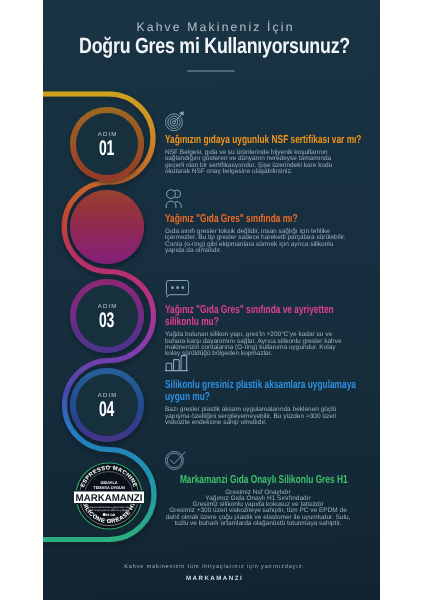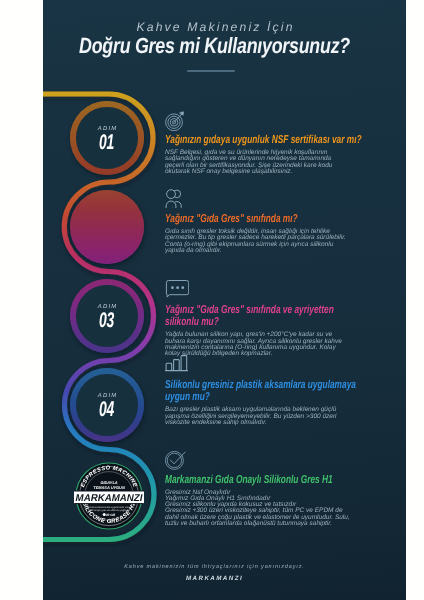--- a/index.html
+++ b/index.html
@@ -1,20 +1,20 @@
 <!DOCTYPE html>
 <html><head>
 <meta charset="utf-8">
 <title>Infographic</title>
 <style>
   html,body{margin:0;padding:0;}
   body{width:424px;height:600px;background:#fffffe;font-family:"Liberation Sans",sans-serif;overflow:hidden;
     -webkit-font-smoothing:antialiased;text-rendering:geometricPrecision;}
-  #page{position:absolute;left:43px;top:0;width:363px;height:600px;overflow:hidden;
-    background:linear-gradient(177deg,#193444 0%,#17303f 28%,#162d3c 62%,#132734 88%,#112330 100%);font-style:italic;}
+  #page{position:absolute;left:43px;top:0;width:337px;height:600px;overflow:hidden;
+    background:linear-gradient(177deg,#193444 0%,#17303f 28%,#162d3c 62%,#132734 88%,#112330 100%);}
   #bgsvg{position:absolute;left:0;top:0;width:337px;height:600px;}
 
   
   .hdr{position:absolute;left:3px;top:0;width:337px;text-align:center;}
   .hdr .kicker{font-size:12.2px;color:#b2c1cb;letter-spacing:2.15px;margin-top:20px;line-height:14px;padding-left:2.1px;}
   .hdr .title{font-weight:bold;font-size:22px;color:#f1f5f8;letter-spacing:-.3px;margin-top:0.5px;
     transform:scaleX(.81);transform-origin:center;white-space:nowrap;line-height:22px;}
 
   .hdr .hrule{width:48px;height:1.6px;background:#4c6a7e;margin:13.5px auto 0;border-radius:1px;position:relative;left:-3.5px;}
   
@@ -77,21 +77,21 @@
     </defs>
     <path id="ribbon" fill="none" stroke="url(#ribbonGrad)" stroke-width="5.1" stroke-linecap="round" opacity="0.82" filter="url(#softShadow)" d="M 0 94 L 66 94 A 44 44 0 1 1 66 182 A 44.5 44.5 0 1 0 66 271.5 A 44.5 44.5 0 1 1 66 360.5 A 44.5 44.5 0 1 0 66 449.5 A 45 45 0 1 1 66 539.5 L 0 539.5"></path>
   </svg>
 
   <div class="hdr">
     <div class="kicker">Kahve Makineniz İçin</div>
     <div class="title">Doğru Gres mi Kullanıyorsunuz?</div>
     <div class="hrule"></div>
   </div>
 
-  <div class="circ c1" style="left:27px;top:101px;">
+  <div class="circ c1" style="left:27px;top:107px;">
     <div class="ring"></div>
     <div class="inner">
       <div class="lbl">ADIM</div>
       <div class="num">01</div>
     </div>
   </div>
   <div class="step s1" style="top:110px;">
     <div class="ico">
       <svg width="20" height="21" viewBox="0 0 20 21" fill="none" stroke="#8ba9bd" stroke-width="0.85">
         <circle cx="9.0" cy="12.3" r="8.4"></circle>
@@ -182,21 +182,21 @@
       <text x="35" y="23.4" font-family="'Liberation Sans',sans-serif" font-size="3.9" font-weight="bold" fill="#ffffff" text-anchor="middle">GIDAYLA</text>
       <text x="35" y="28.2" font-family="'Liberation Sans',sans-serif" font-size="3.9" font-weight="bold" fill="#ffffff" text-anchor="middle">TEMASA UYGUN</text>
       <rect x="-2.2" y="30.0" width="74.4" height="12.6" rx="2.8" fill="#ffffff" stroke="#0d1822" stroke-width="1.0"></rect>
       <text x="35" y="39.8" font-family="'Liberation Sans',sans-serif" font-size="10.0" font-weight="bold" fill="#111a20" text-anchor="middle" letter-spacing="0" transform="scale(0.97,1) translate(1.1,0)">MARKAMANZI</text>
       <text x="35" y="46.6" font-family="'Liberation Sans',sans-serif" font-size="2.5" fill="#ffffff" text-anchor="middle" opacity="0.78">Gıda endüstrisinde uygulamalar için</text>
       <text x="35" y="49.9" font-family="'Liberation Sans',sans-serif" font-size="2.5" fill="#ffffff" text-anchor="middle" opacity="0.78">NSF onaylı gres ve silikonlu yağlama</text>
       <circle cx="30.2" cy="53.6" r="1.5" fill="#ffffff"></circle>
       <text x="36.4" y="54.8" font-family="'Liberation Sans',sans-serif" font-size="3.3" font-weight="bold" fill="#ffffff" text-anchor="middle">40 GR</text>
     </svg>
   </div>
-  <div class="step s5" style="top:449.7px;">
+  <div class="step s5" style="top:449.7px;text-align:center;">
     <div class="ico">
       <svg width="21" height="20" viewBox="0 0 21 20" fill="none" stroke="#7d9db0" stroke-width="0.85">
         <circle cx="9.4" cy="10.4" r="9.0"></circle>
         <circle cx="9.4" cy="10.4" r="7.2"></circle>
         <path d="M5.3 10.0 L9.0 13.8 L20.2 2.0" stroke-linecap="round" stroke-linejoin="round" stroke-width="0.95"></path>
       </svg>
     </div>
     <div class="sh" style="color:#3FC06B">Markamanzi Gıda Onaylı Silikonlu Gres H1</div>
     <div class="plist">
       <div class="sb pb">Gresimiz Nsf Onaylıdır</div>

